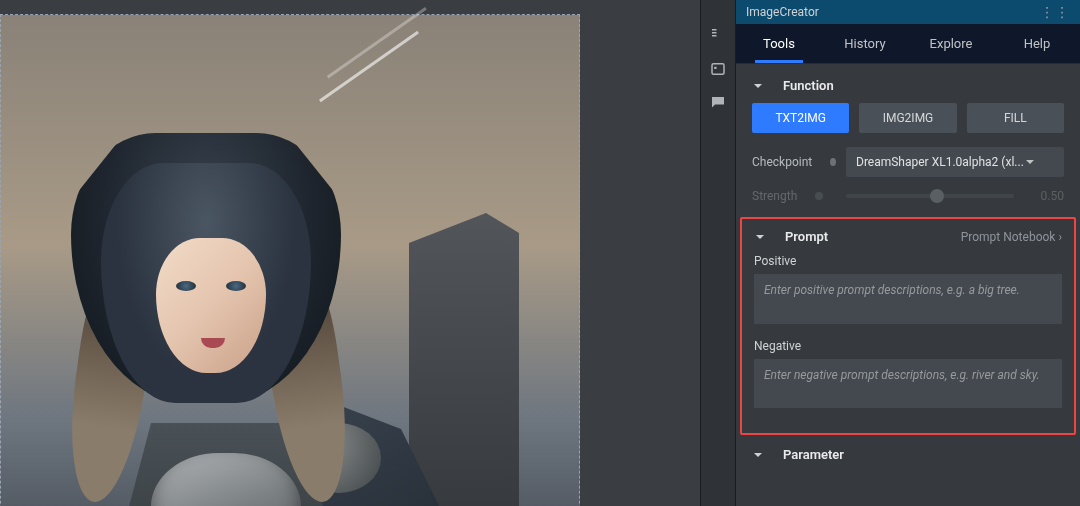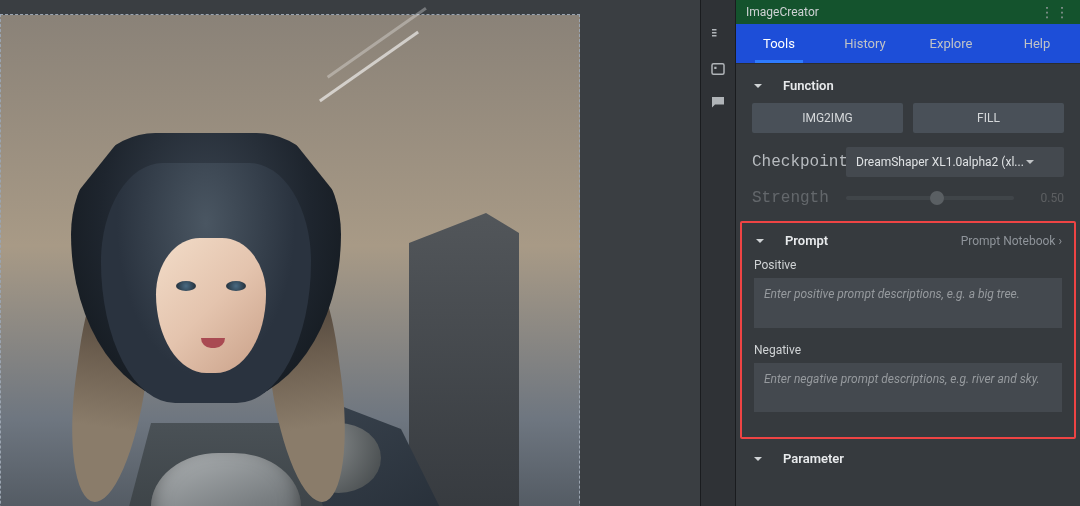--- a/index.html
+++ b/index.html
@@ -160,32 +160,32 @@
     background: #363a3e;
     display: flex;
     flex-direction: column;
     overflow: hidden;
   }
   .titlebar {
     height: 24px;
     display: flex;
     align-items: center;
     padding: 0 10px;
-    background: #14532d;
+    background: #0c4a6e;
     color: #cfd2d4;
     font-size: 12px;
     justify-content: space-between;
   }
   .titlebar .dots { color:#9a9ea2; font-size:14px; letter-spacing:1px; }
 
   .tabs {
     display: flex;
     height: 40px;
     border-bottom: 1px solid #2a2d30;
-    background: #1d4ed8;
+    background: #0f172a;
   }
   .tab {
     flex: 1;
     display: flex;
     align-items: center;
     justify-content: center;
     color: #c0c3c6;
     font-size: 13px;
     cursor: pointer;
     position: relative;
@@ -228,21 +228,21 @@
     border-radius: 2px;
     display: flex;
     align-items: center;
     justify-content: center;
     font-size: 12px;
     cursor: pointer;
   }
   .mode-btn.active { background: #2e7bff; color: #fff; }
 
   .row { display: flex; align-items: center; gap: 10px; margin-bottom: 12px; }
-  .row .lbl { font-size: 16px; color: #b7bbbf; display:flex; align-items:center; gap:18px; width:84px; flex:none;font-family:Liberation Mono, monospace; }
+  .row .lbl { font-size: 12px; color: #b7bbbf; display:flex; align-items:center; gap:18px; width:84px; flex:none; }
   .dot { width:8px;height:8px;border-radius:50%;background:#6c7278; }
   .select {
     flex: 1;
     height: 30px;
     background: #44494f;
     border-radius: 2px;
     display: flex;
     align-items: center;
     padding: 0 10px;
     font-size: 12px;
@@ -361,20 +361,23 @@
             <span class="chev">
                 <svg viewBox="0 0 12 12">
                   <path d="M2 4l4 4 4-4z"></path>
                 </svg>
               </span>
             <span>Function</span>
           </span>
         </div>
 
         <div class="mode-row">
+          <div class="mode-btn active">
+              <span>TXT2IMG</span>
+            </div>
           <div class="mode-btn">
               <span>IMG2IMG</span>
             </div>
           <div class="mode-btn">
               <span>FILL</span>
             </div>
         </div>
 
         <div class="row">
           <span class="lbl">

